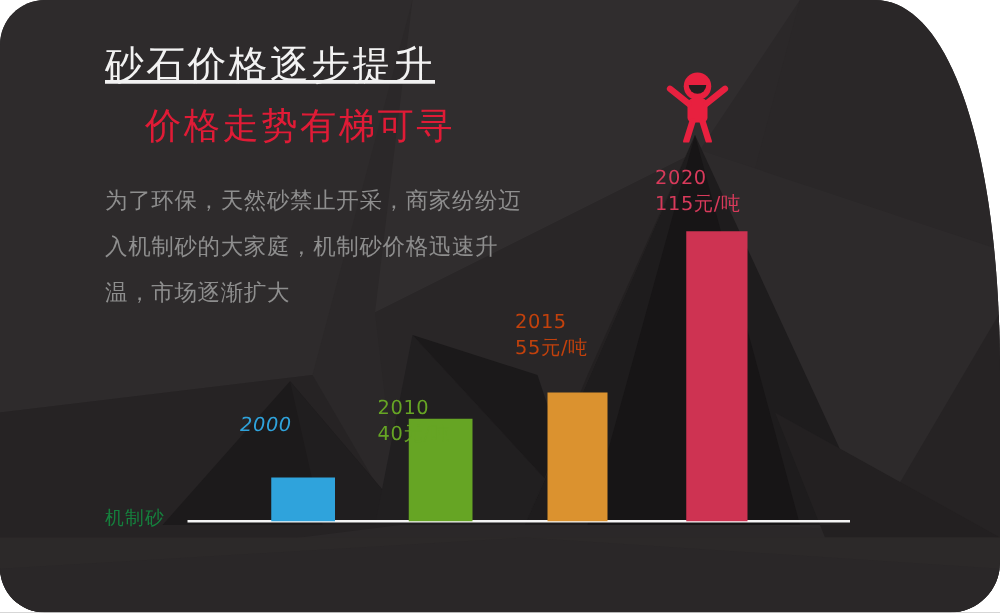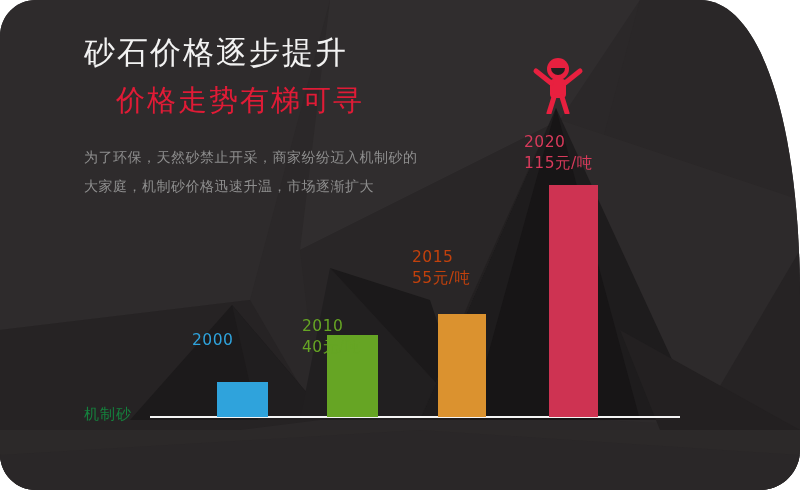--- a/index.html
+++ b/index.html
@@ -7,24 +7,24 @@
        font-family:"DejaVu Sans","Liberation Sans",sans-serif;}
 
   #stage{position:relative;width:800px;height:490px;background:#ffffff;}
 
   
   #panel{position:absolute;left:0;top:0;width:800px;height:490px;overflow:hidden;}
   #panelSvg{position:absolute;left:0;top:0;}
 
   
   .headline{position:absolute;left:84px;top:34px;font-size:31px;color:#f2f2f2;
-            letter-spacing:2px;line-height:1.2;white-space:nowrap;}
+            letter-spacing:2px;line-height:1.2;white-space:nowrap;text-decoration:underline;}
   .subhead{position:absolute;left:116px;top:83px;font-size:29px;color:#e01b36;
            letter-spacing:2px;line-height:1.2;white-space:nowrap;}
-  .bodycopy{position:absolute;left:84px;top:143px;width:345px;font-size:14px;
+  .bodycopy{position:absolute;left:84px;top:143px;width:345px;font-size:18px;
             color:#8e8e8e;line-height:2.05;letter-spacing:.5px;}
 
   
   .axis{position:absolute;left:150px;top:416px;width:530px;height:2px;
         background:#f4f4f4;}
   .axis-label{position:absolute;left:84px;top:405px;font-size:15px;color:#15803d;
               letter-spacing:1px;white-space:nowrap;}
 
   .bar{position:absolute;bottom:73px;}
   .bar-label{position:absolute;text-align:left;line-height:1.35;font-size:15.5px;
@@ -88,21 +88,21 @@
   <div class="headline">砂石价格逐步提升</div>
   <div class="subhead">价格走势有梯可寻</div>
   <div class="bodycopy">为了环保，天然砂禁止开采，商家纷纷迈入机制砂的大家庭，机制砂价格迅速升温，市场逐渐扩大</div>
 
   <div>
 
     <div class="axis-label">机制砂</div>
     <div class="axis"></div>
 
     <div class="bar" style="left:217px;width:51px;height:35px;background:#2fa3dc;"></div>
-    <div class="bar-label" style="left:192px;top:330px;width:100px;color:#2fa3dc;">
+    <div class="bar-label" style="left:192px;top:330px;width:100px;color:#2fa3dc;font-style:italic;">
       <span class="yr">2000</span>
     </div>
 
     <div class="bar" style="left:327px;width:51px;height:82px;background:#66a524;"></div>
     <div class="bar-label" style="left:302px;top:282px;width:100px;color:#66a524;margin-top:34px;">
       <span class="yr">2010</span>
       <span class="val">40元/吨</span>
     </div>
 
     <div class="bar" style="left:438px;width:48px;height:103px;background:#db922f;"></div>

